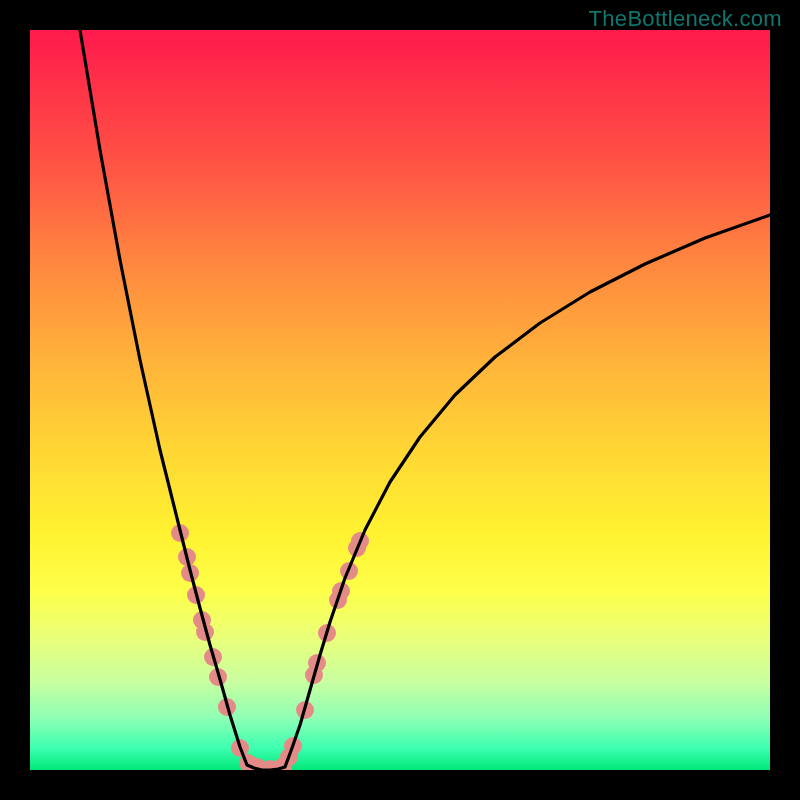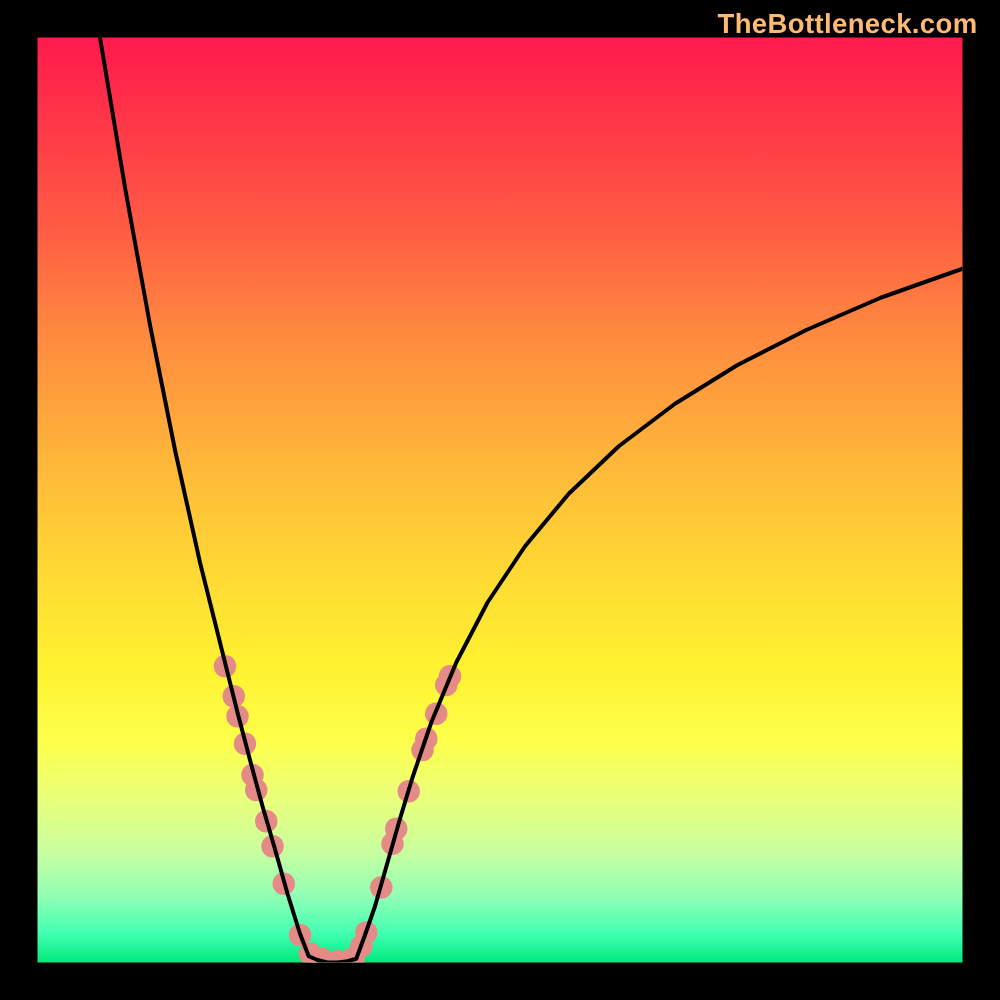--- a/index.html
+++ b/index.html
@@ -39,24 +39,24 @@
       #c9ffa0 88%,
       #8effb5 93%,
       #3effb0 97%,
       #00e87a 100%
     );
   }
   .watermark {
     position: absolute;
     top: 6px;
     right: 18px;
-    color: #fdba74;
+    color: #0f766e;
     font-size: 22px;
     letter-spacing: 0.3px;
-    font-weight: 700;
+    font-weight: 400;
     user-select: none;
   }
   svg.curve {
     position: absolute;
     left: 0;
     top: 0;
     width: 740px;
     height: 740px;
   }
 </style>

